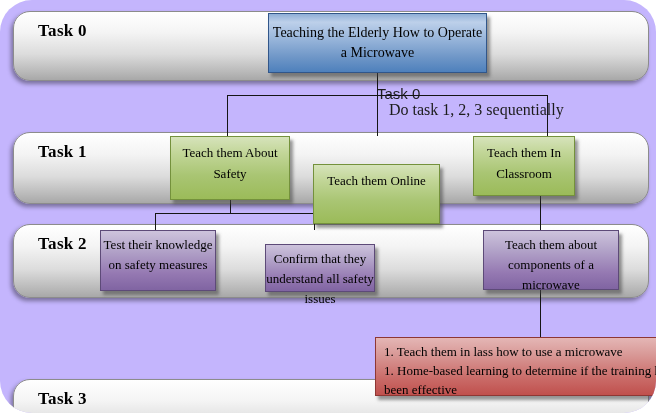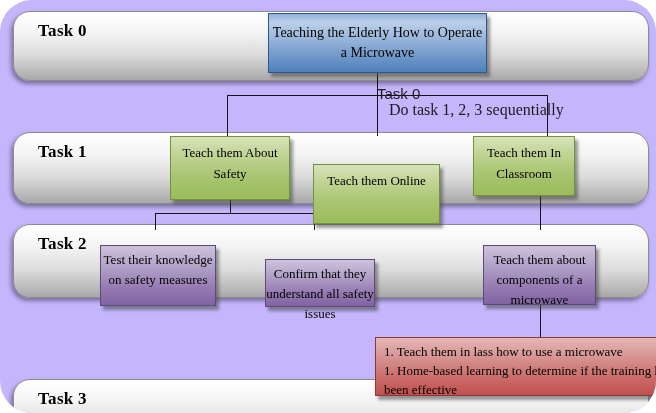--- a/index.html
+++ b/index.html
@@ -41,34 +41,34 @@
     font-size:14px;line-height:20px;padding-top:9px;
   }
   .node.green{
     border:1px solid #74913c;
     background:linear-gradient(180deg,#d6e3bb 0%,#c2d698 26%,#a9c573 62%,#9bbb59 100%);
     padding-top:5px;
   }
   .node.purple{
     border:1px solid #5d4a78;
     background:linear-gradient(180deg,#cdc3dc 0%,#b3a4c9 32%,#9579b2 72%,#8064a2 100%);
-    padding-top:4px;line-height:20px;margin-top:15px;
+    padding-top:4px;line-height:20px;
   }
   .node.red{
     border:1px solid #8e3734;
     background:linear-gradient(180deg,#e4b6b5 0%,#d99a98 28%,#ca6c69 70%,#c0504d 100%);
     text-align:left;padding:4px 8px 0 8px;line-height:19px;
   }
   #node-root{left:268px;top:13px;width:219px;height:60px;text-align:center;}
   #node-safety{left:170px;top:136px;width:120px;height:64px;}
   #node-online{left:313px;top:136px;width:127px;height:60px;margin-top:28px;}
   #node-classroom{left:473px;top:136px;width:102px;height:60px;padding-left:12px;padding-right:12px;}
   #node-test{left:100px;top:230px;width:116px;height:61px;}
   #node-confirm{left:265px;top:244px;width:110px;height:48px;}
-  #node-components{left:483px;top:230px;width:113px;height:60px;}
+  #node-components{left:483px;top:230px;width:136px;height:60px;}
   #node-plan{left:375px;top:337px;width:306px;height:59px;}
 </style>
 </head>
 <body>
 
 <div id="stage">
 
   <div class="task-row" id="row0">
     <div class="row-label">Task 0</div>
   </div>

